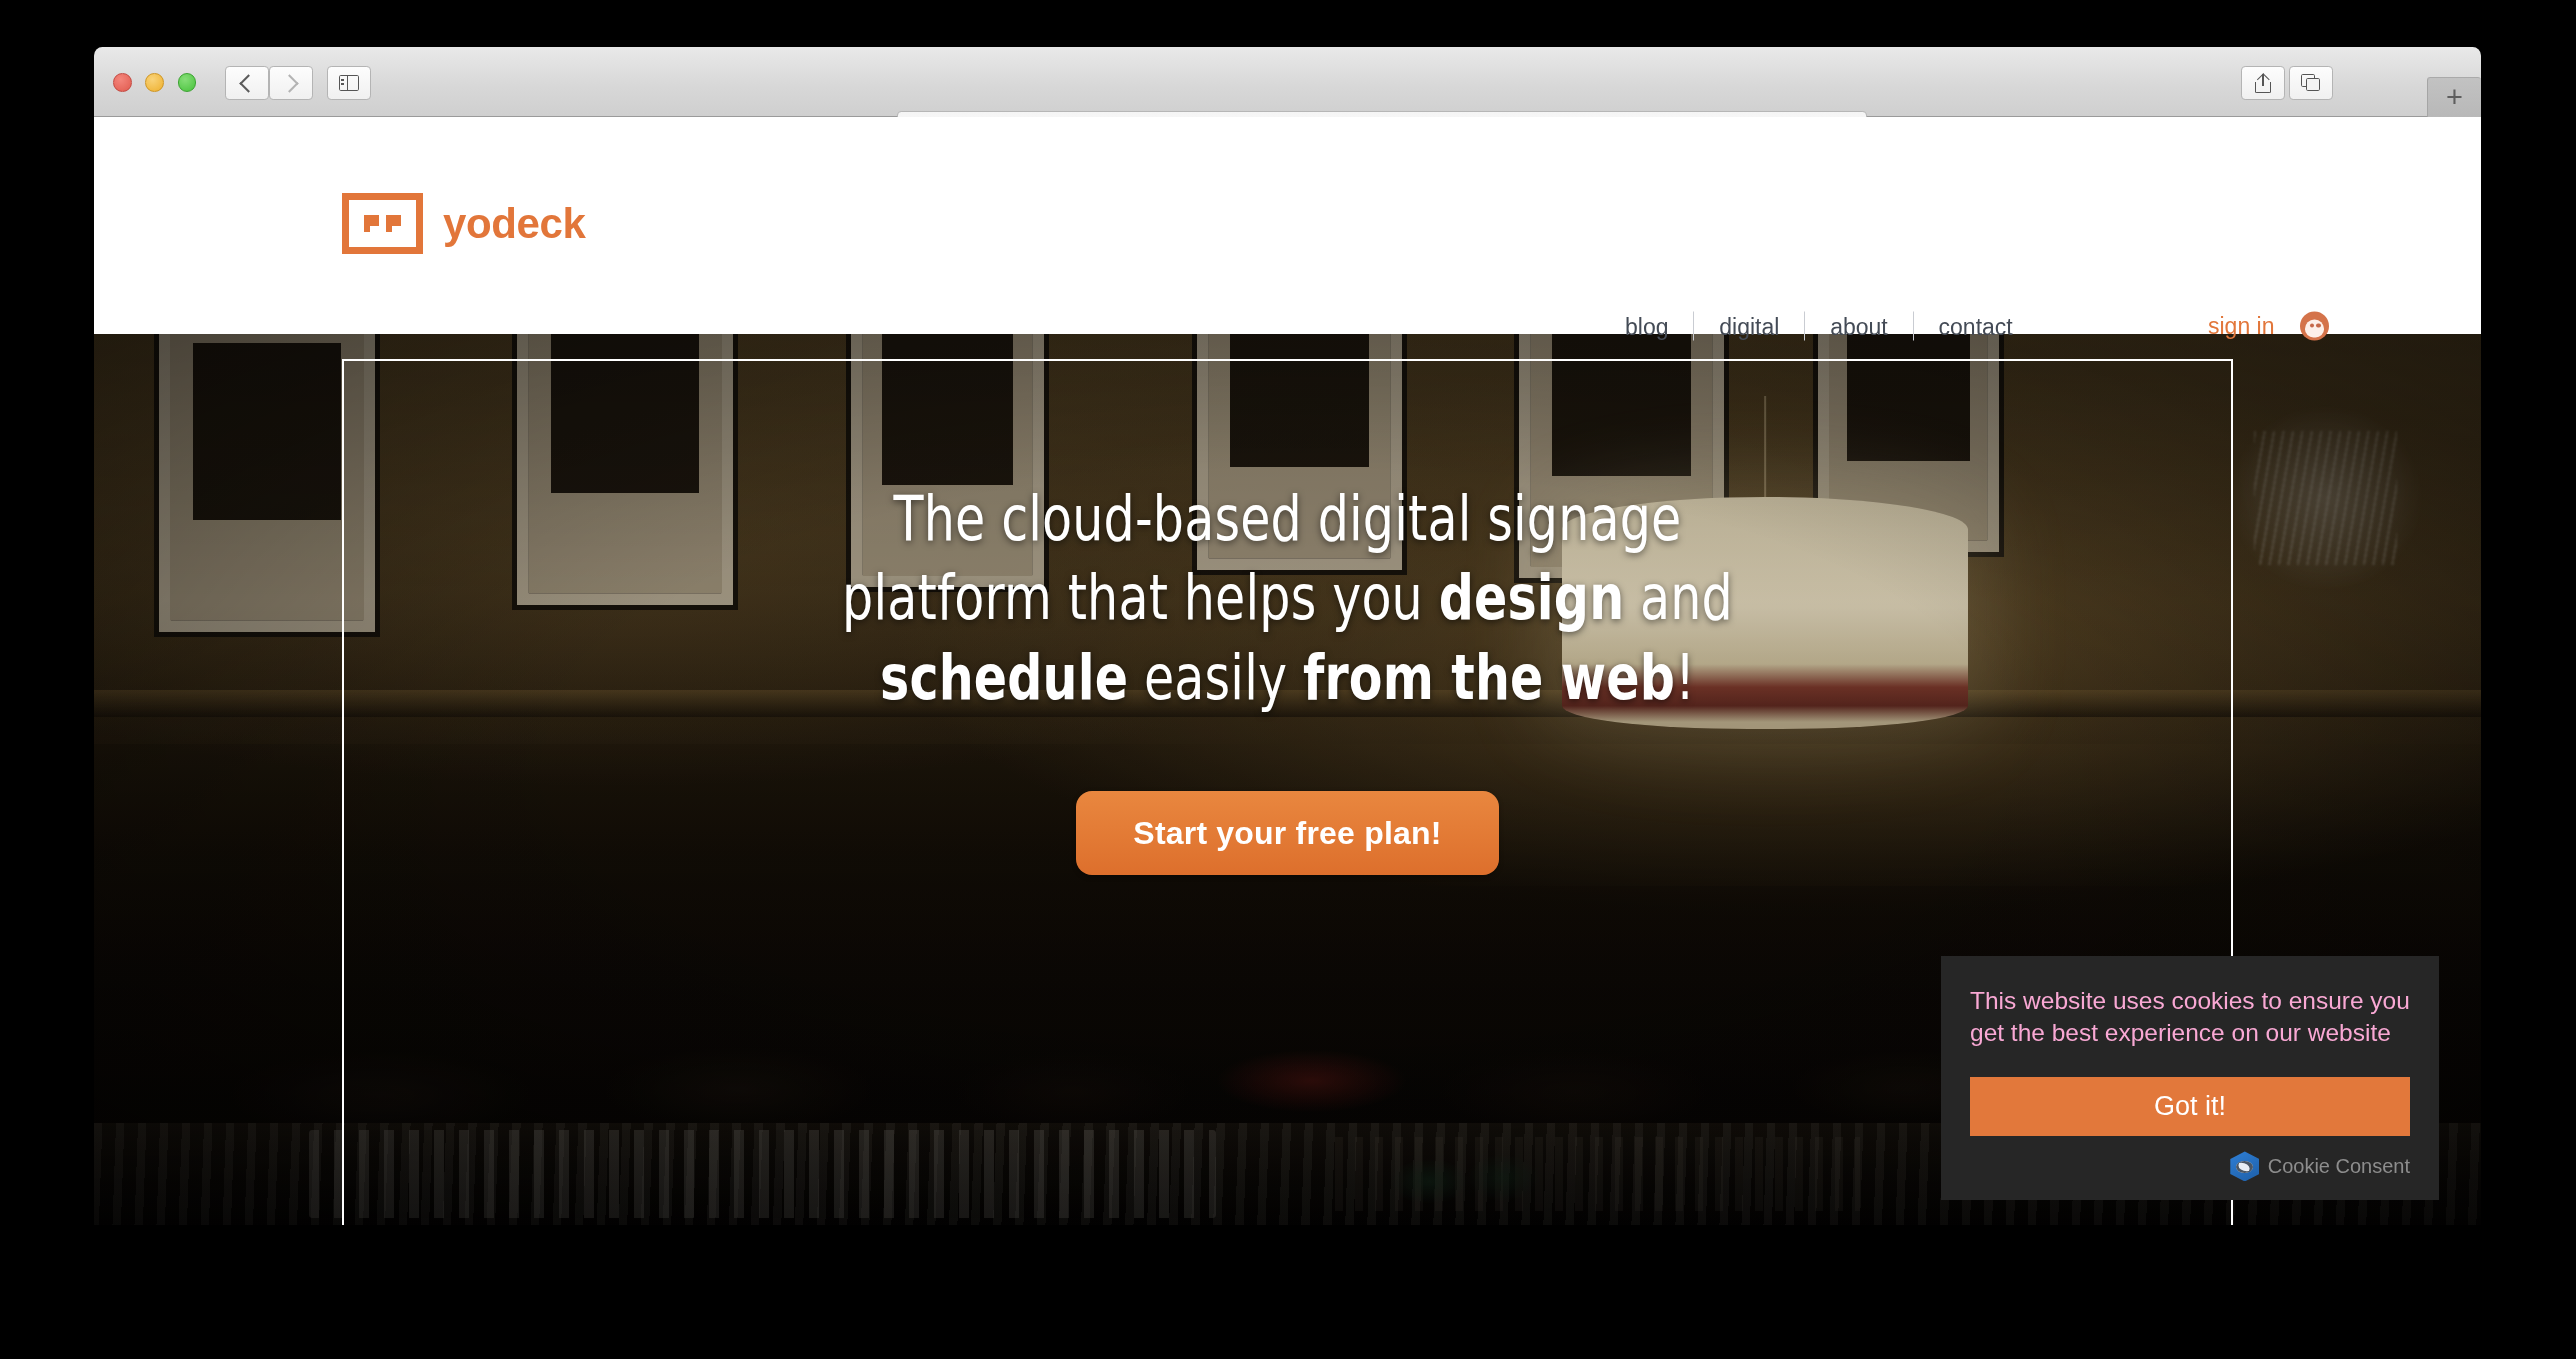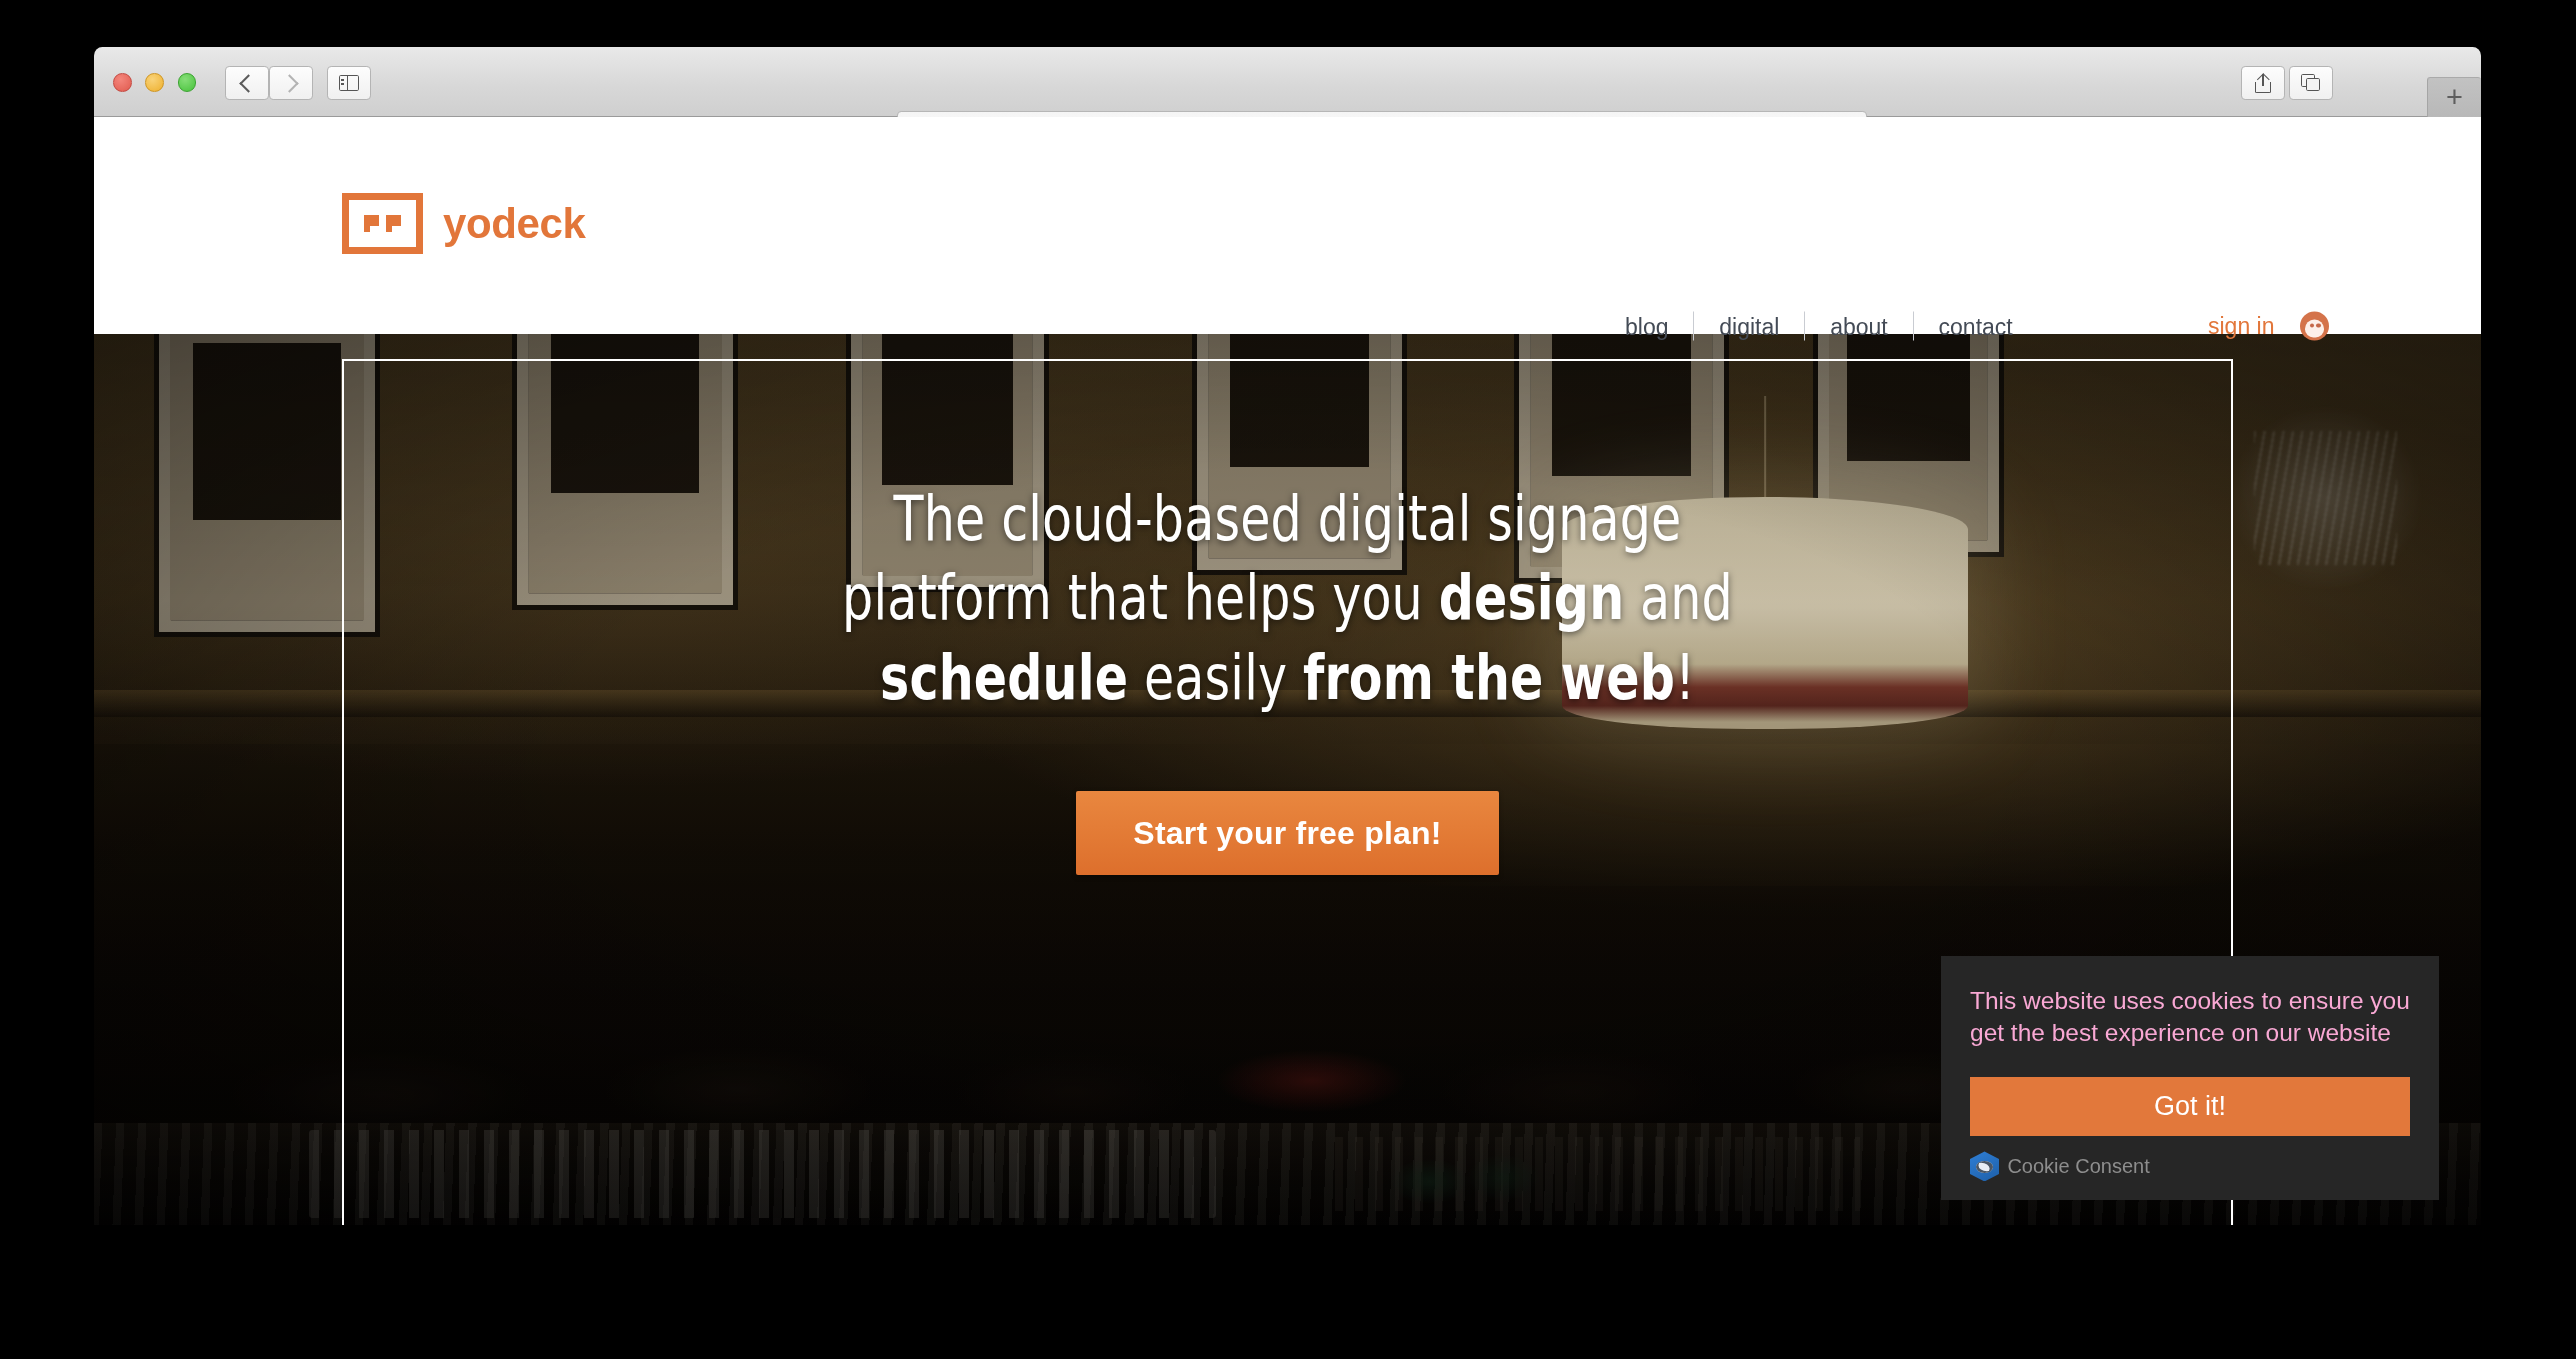--- a/index.html
+++ b/index.html
@@ -566,21 +566,21 @@
     text-align: center;
   }
   .cta-btn {
     display: inline-block;
     background: linear-gradient(to bottom, #e9873f, #dd6f2c);
     color: #ffffff;
     font-size: 32px;
     font-weight: bold;
     padding: 23.6px 57px;
     border: none;
-    border-radius: 2px;
+    border-radius: 16px;
     letter-spacing: 0.2px;
     box-shadow: 0 1.7px 5px rgba(0,0,0,0.3);
     cursor: pointer;
     font-family: "Liberation Sans", sans-serif;
   }
   .cta-sub {
     margin-top: 29px;
     font-size: 25px;
     font-weight: bold;
     color: #ffffff;
@@ -613,21 +613,21 @@
     font-size: 27px;
     border: none;
     padding: 14.3px 0;
     cursor: pointer;
     font-family: "Liberation Sans", sans-serif;
   }
   .cookie-brand {
     margin-top: 15px;
     display: flex;
     align-items: center;
-    justify-content: flex-start;
+    justify-content: flex-end;
     gap: 8.4px;
   }
   .cc-logo {
     width: 29px; height: 30px;
     background: linear-gradient(150deg, #2f7fd6, #1d5fa8);
     clip-path: polygon(50% 0%, 100% 25%, 100% 75%, 50% 100%, 0% 75%, 0% 25%);
     position: relative;
     flex: none;
   }
   .cc-logo::after {

